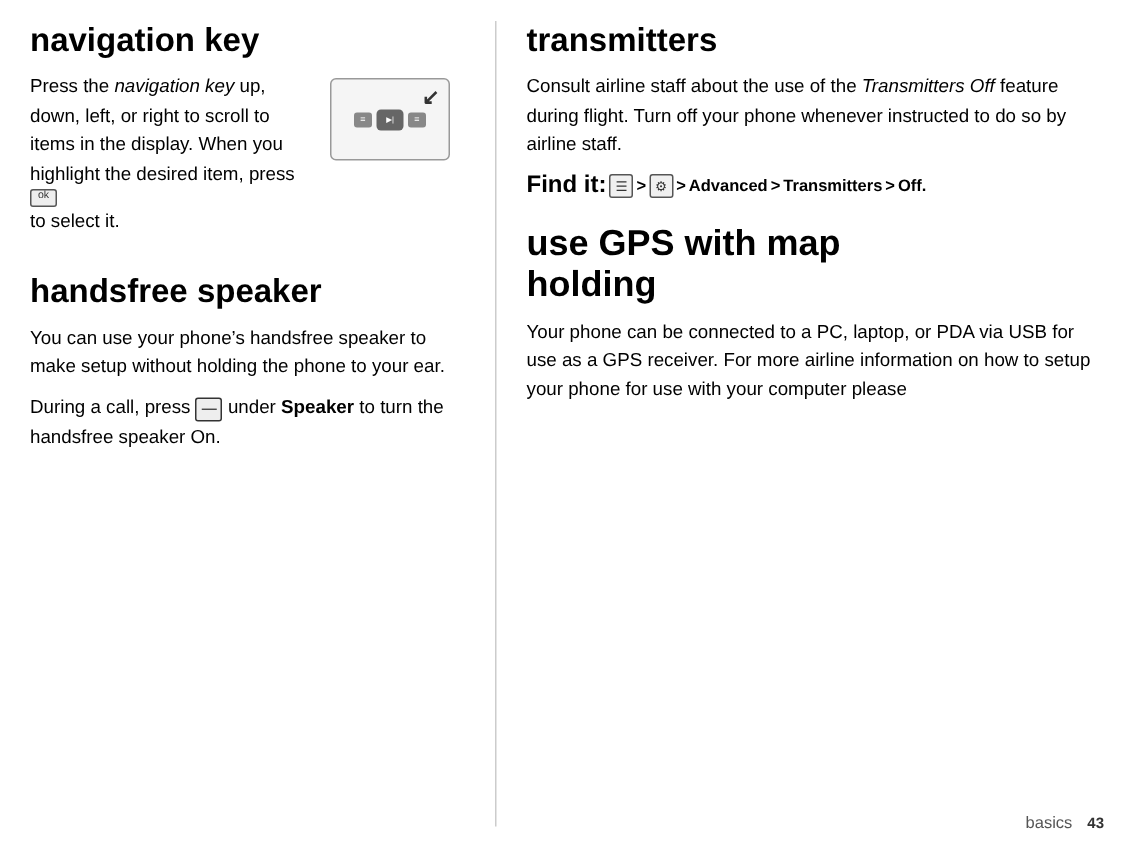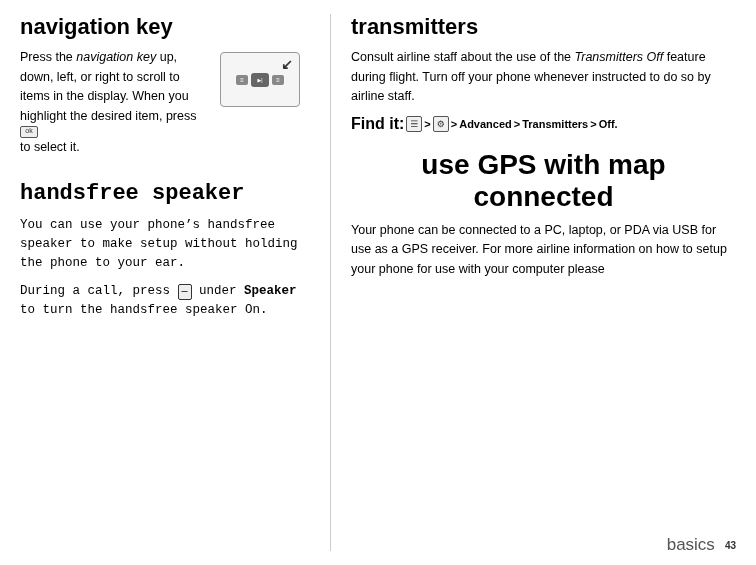--- a/index.html
+++ b/index.html
@@ -35,26 +35,25 @@
       padding-left: 10px;
     }
     h2.section-title {
       font-size: 22px;
       font-weight: bold;
       color: #000;
       margin-bottom: 8px;
       line-height: 1.2;
     }
     h2.section-title-large {
-      font-size: 28px;
+      font-size: 24px;
       font-weight: bold;
       color: #000;
       margin-bottom: 8px;
       line-height: 1.15;
-      text-align: center;
     }
     p.body-text {
       font-size: 12.5px;
       line-height: 1.55;
       color: #000;
       margin-bottom: 8px;
     }
     p.body-text em {
       font-style: italic;
     }
@@ -136,21 +135,20 @@
       border-radius: 2px;
       font-size: 7px;
       display: flex;
       align-items: center;
       justify-content: center;
       color: #333;
       background: #eee;
     }
     .handsfree-section {
       margin-top: 10px;
-      font-family: Liberation Mono, monospace;
     }
     .speaker-btn {
       display: inline-block;
       border: 1px solid #333;
       border-radius: 2px;
       padding: 0 3px;
       font-size: 10px;
       line-height: 1.4;
       background: #eee;
     }
@@ -190,21 +188,21 @@
     }
     .page-footer {
       position: absolute;
       bottom: 10px;
       right: 20px;
       display: flex;
       align-items: center;
       gap: 10px;
     }
     .footer-text {
-      font-size: 17px;
+      font-size: 11px;
       color: #555;
     }
     .footer-page {
       font-size: 10px;
       color: #333;
       font-weight: bold;
     }
   </style>
 </head>
 <body>
@@ -265,21 +263,21 @@
         <span class="menu-text">&gt;</span>
         <span class="menu-text">Transmitters</span>
         <span class="menu-text">&gt;</span>
         <span class="menu-text">Off.</span>
       </div>
     </div>
 
     <div class="gps-section">
       <h2 class="section-title-large">
         <span>use GPS with map</span><br>
-        <span>connected</span>
+        <span>holding</span>
       </h2>
       <p class="body-text">Your phone can be connected to a PC, laptop, or PDA via USB for use as a GPS receiver. For more airline information on how to setup your phone for use with your computer please</p>
     </div>
   </div>
 
   <div class="page-footer">
     <span class="footer-text">basics</span>
     <span class="footer-page">43</span>
   </div>
 </div>

